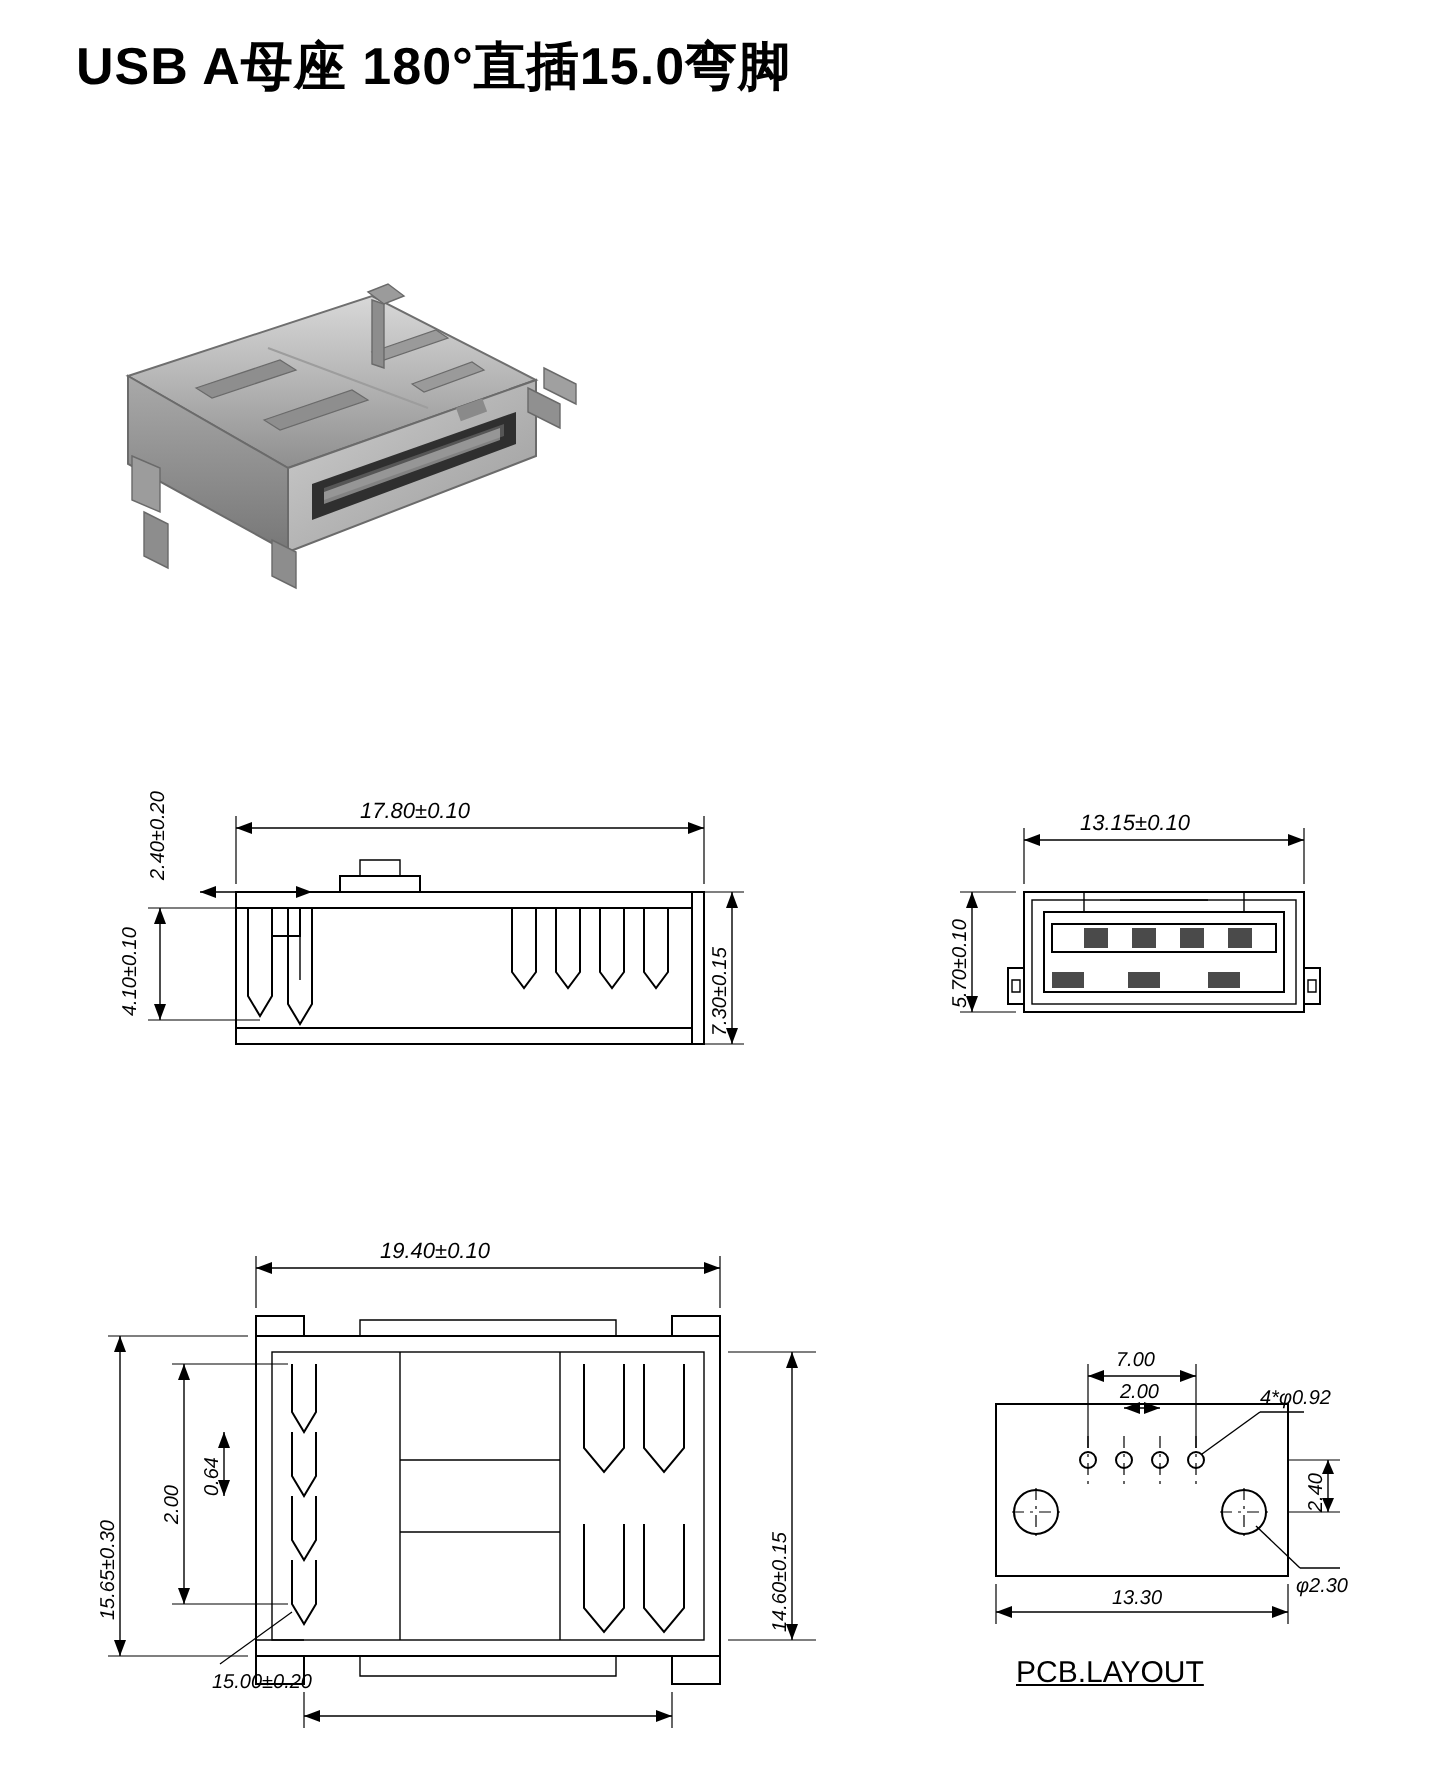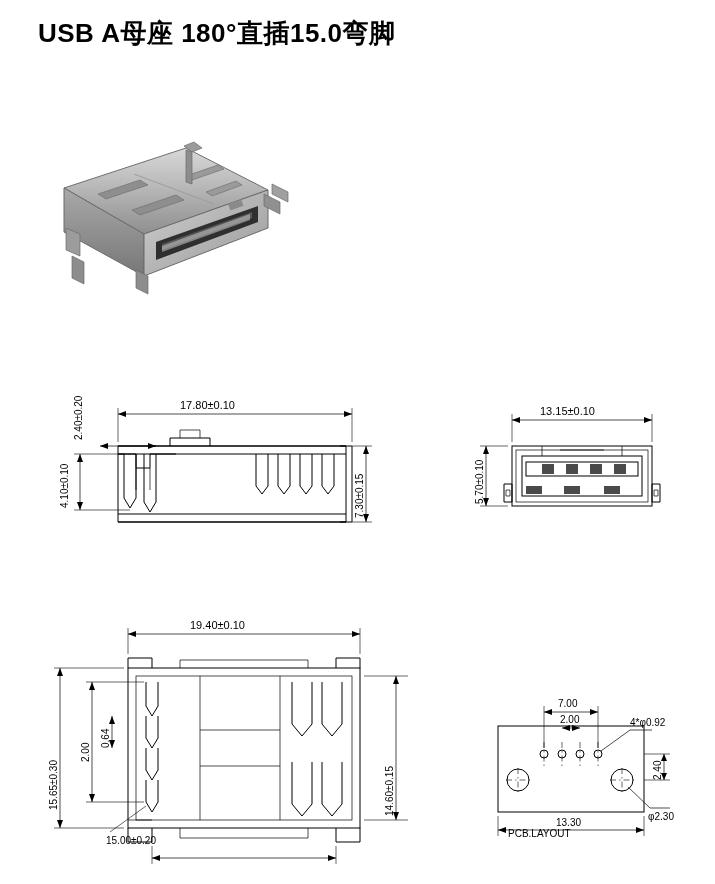--- a/index.html
+++ b/index.html
@@ -29,41 +29,42 @@
   .photo-wrap {
     position: absolute;
     left: 36px;
     top: 88px;
     width: 260px;
     height: 210px;
   }
   .photo-svg { display:block; }
 
   
-  .dwg { position: absolute; }
+  .dwg { position: absolute; font-style: italic; }
   .dwg svg { display: block; }
 
   svg text {
     font-family: "Liberation Sans", sans-serif;
     font-size: 11px;
     fill: #000;
   }
   svg .lbl-sm { font-size: 10px; }
 
   .ln { stroke:#000; stroke-width:1; fill:none; }
   .ln-thin { stroke:#000; stroke-width:0.7; fill:none; }
   .dim { stroke:#000; stroke-width:0.7; fill:none; }
   .ext { stroke:#000; stroke-width:0.6; fill:none; }
   .ctr { stroke:#000; stroke-width:0.6; fill:none; stroke-dasharray:6 3 1.5 3; }
   .solid-dark { fill:#4a4a4a; }
 
   .caption {
     position: absolute;
-    font-size: 10px;
+    font-size: 15px;
     white-space: nowrap;
+    text-decoration: underline;
   }
 </style>
 </head>
 <body>
 
 <div id="page-title">USB A母座 180°直插15.0弯脚</div>
 
 <div class="photo-wrap">
   <svg class="photo-svg" width="260" height="210" viewBox="0 0 260 210">
     <defs>
@@ -280,21 +281,21 @@
 
     <line class="ext" x1="112" y1="226" x2="112" y2="244"></line>
     <line class="ext" x1="296" y1="226" x2="296" y2="244"></line>
     <line class="dim" x1="112" y1="238" x2="296" y2="238"></line>
     <polygon points="112,238 120,235 120,241" fill="#000"></polygon>
     <polygon points="296,238 288,235 288,241" fill="#000"></polygon>
     <text x="158" y="249"></text>
   </svg>
 </div>
 
-<div class="dwg" style="left:470px; top:692px;text-align:center;">
+<div class="dwg" style="left:470px; top:668px;text-align:center;">
   <svg width="230" height="160" viewBox="0 0 230 160">
 
     <rect class="ln" x="28" y="34" width="146" height="86" fill="#ffffff"></rect>
 
     <circle class="ln" cx="48" cy="88" r="11" fill="#ffffff"></circle>
     <circle class="ln" cx="152" cy="88" r="11" fill="#ffffff"></circle>
 
     <circle class="ln" cx="74" cy="62" r="4" fill="#ffffff"></circle>
     <circle class="ln" cx="92" cy="62" r="4" fill="#ffffff"></circle>
     <circle class="ln" cx="110" cy="62" r="4" fill="#ffffff"></circle>

